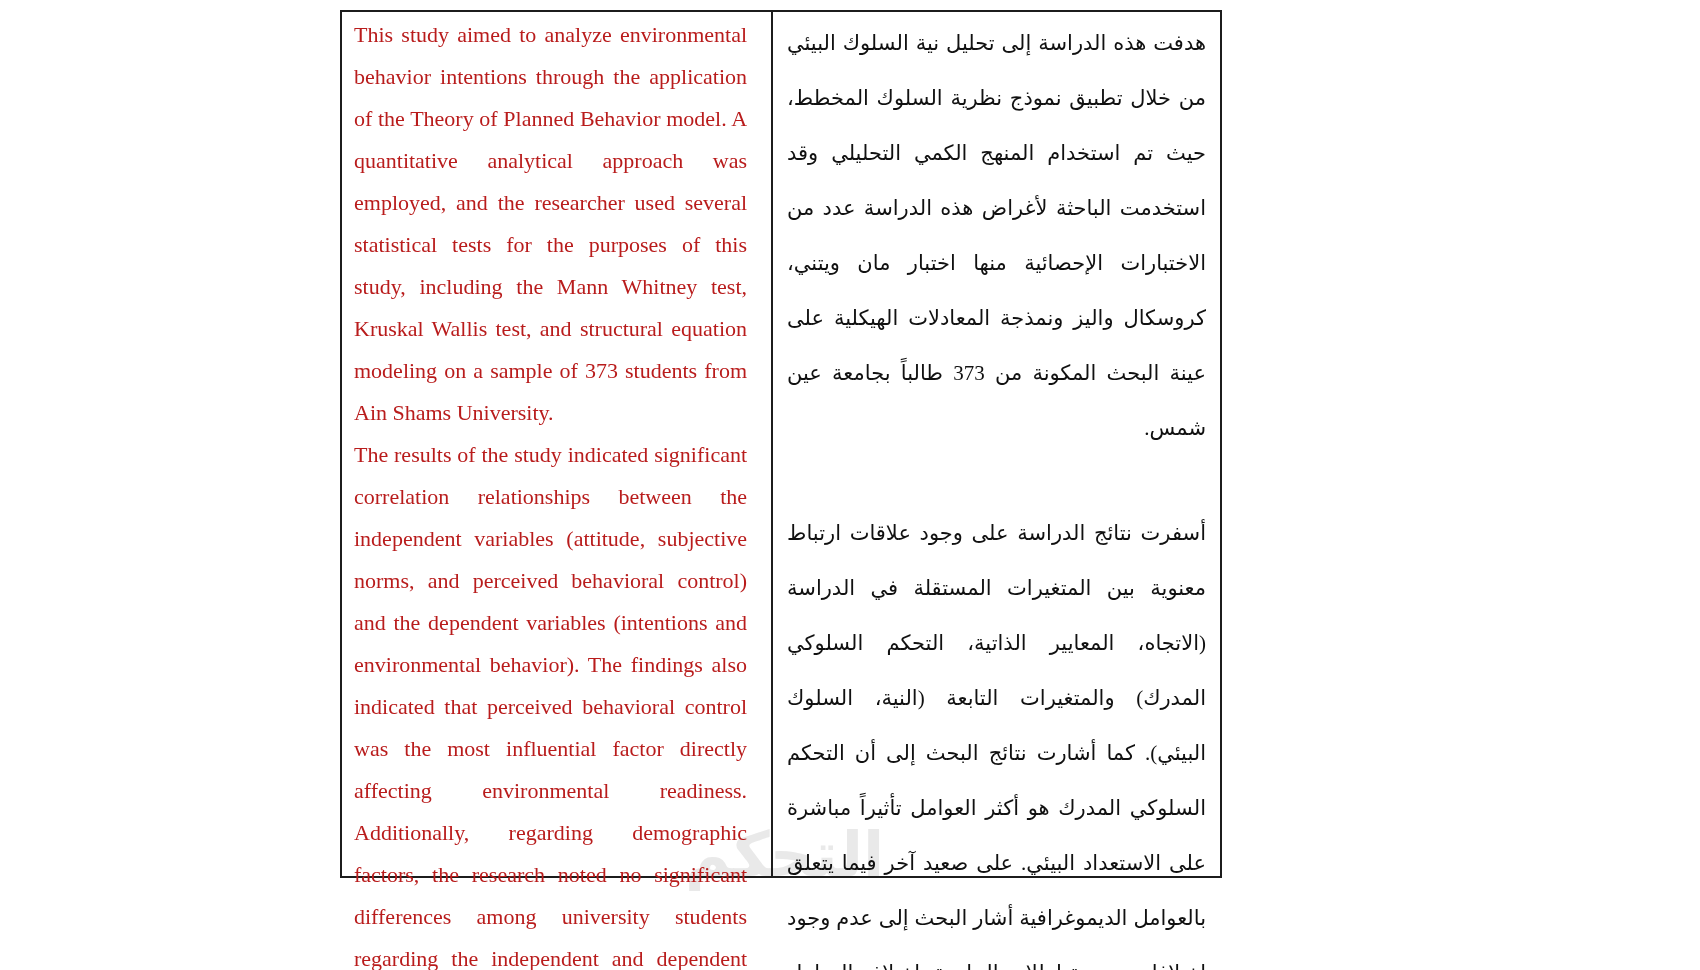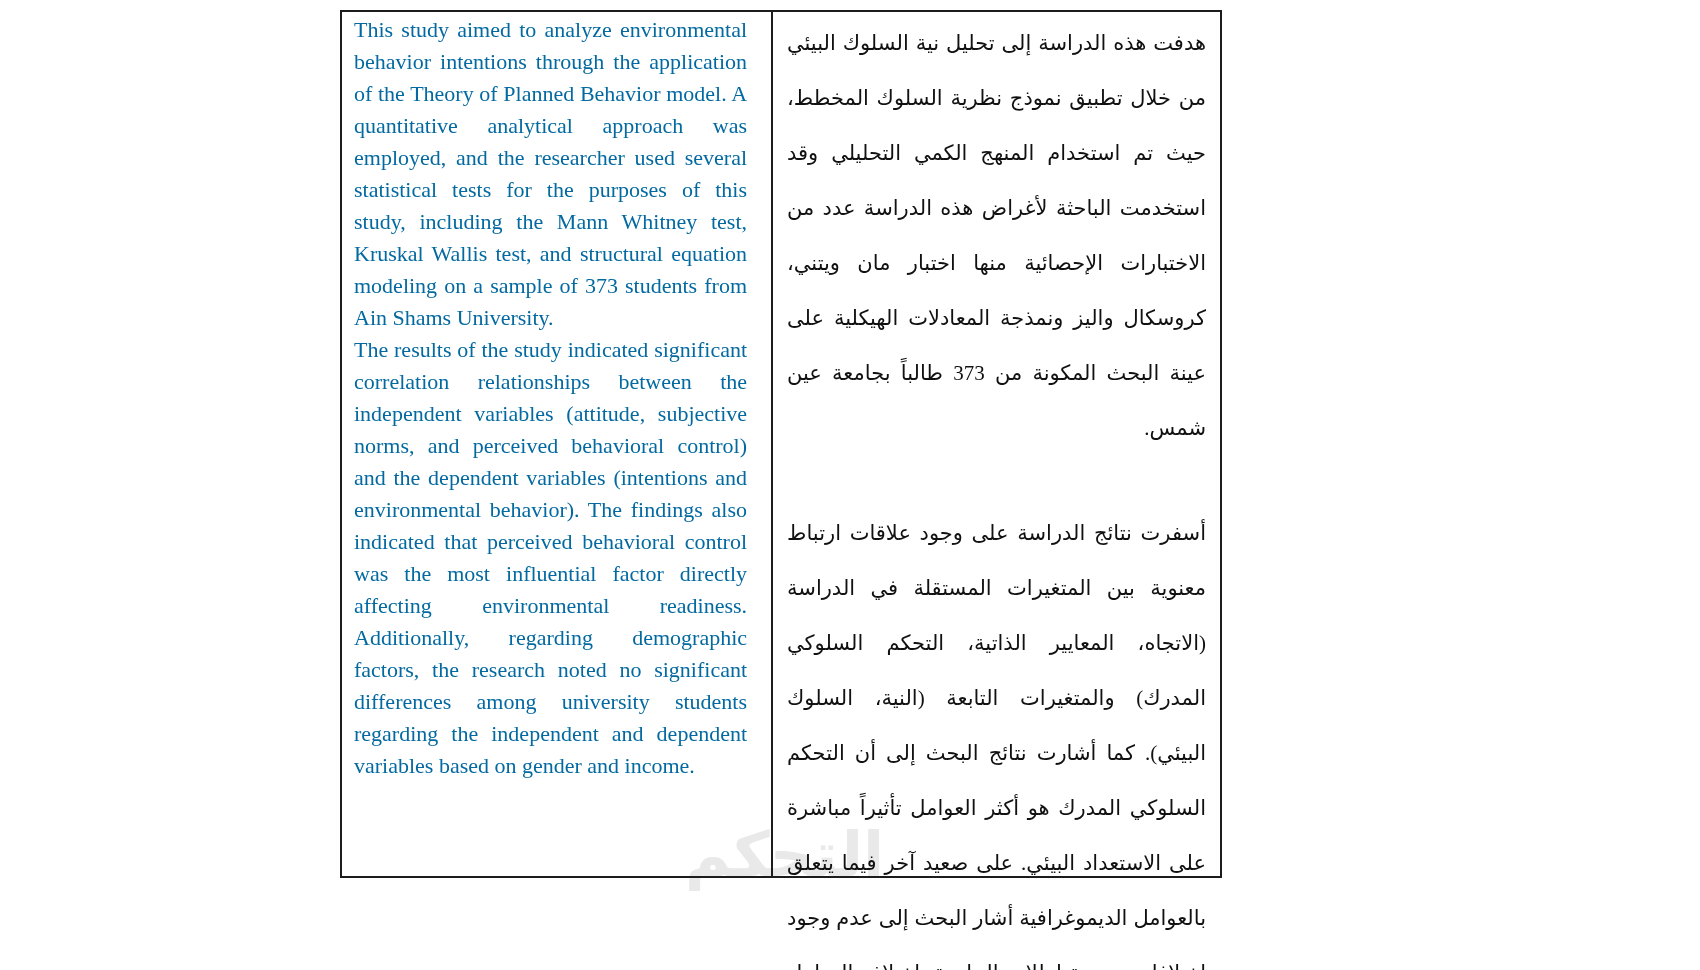--- a/index.html
+++ b/index.html
@@ -46,22 +46,22 @@
   }
 
   .col {
     height: 100%;
   }
 
   .col-english {
     width: 430px;
     padding: 2px 24px 6px 12px;
     font-size: 22px;
-    line-height: 32px;
-    color: #0369a1;
+    line-height: 42px;
+    color: #b91c1c;
     text-align: justify;
     text-justify: inter-word;
   }
 
   .col-english p + p {
   }
 
   .col-arabic {
     width: 450px;
     border-left: 2px solid #1c1c1c;

